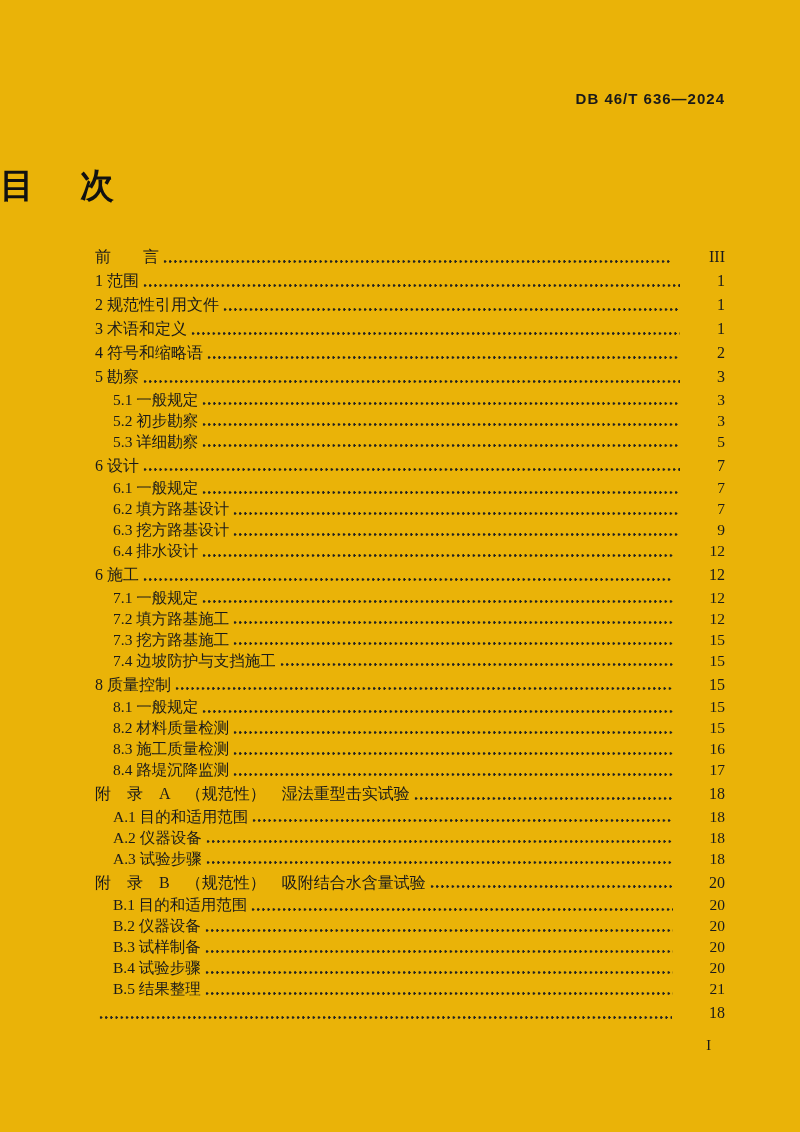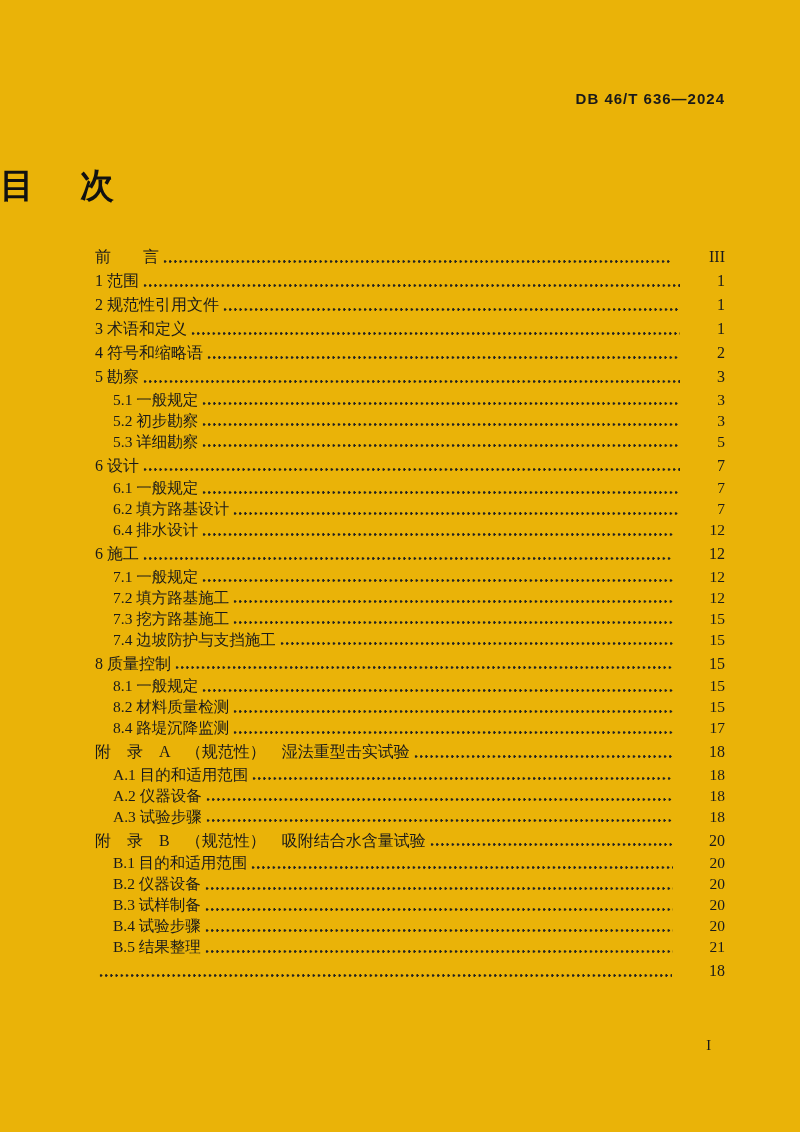--- a/index.html
+++ b/index.html
@@ -152,20 +152,25 @@
         <span class="label">6.1 一般规定</span>
         <span class="dots"></span>
         <span class="pagenum">7</span>
       </div>
       <div class="toc-row level1">
         <span class="label">6.2 填方路基设计</span>
         <span class="dots"></span>
         <span class="pagenum">7</span>
       </div>
       <div class="toc-row level1">
+        <span class="label">6.3 挖方路基设计</span>
+        <span class="dots"></span>
+        <span class="pagenum">9</span>
+      </div>
+      <div class="toc-row level1">
         <span class="label">6.4 排水设计</span>
         <span class="dots"></span>
         <span class="pagenum">12</span>
       </div>
       <div class="toc-row level0">
         <span class="label">6 施工</span>
         <span class="dots"></span>
         <span class="pagenum">12</span>
       </div>
       <div class="toc-row level1">
@@ -195,20 +200,25 @@
       </div>
       <div class="toc-row level1">
         <span class="label">8.1 一般规定</span>
         <span class="dots"></span>
         <span class="pagenum">15</span>
       </div>
       <div class="toc-row level1">
         <span class="label">8.2 材料质量检测</span>
         <span class="dots"></span>
         <span class="pagenum">15</span>
+      </div>
+      <div class="toc-row level1">
+        <span class="label">8.3 施工质量检测</span>
+        <span class="dots"></span>
+        <span class="pagenum">16</span>
       </div>
       <div class="toc-row level1">
         <span class="label">8.4 路堤沉降监测</span>
         <span class="dots"></span>
         <span class="pagenum">17</span>
       </div>
       <div class="toc-row level0">
         <span class="label">附　录　A　（规范性）　湿法重型击实试验</span>
         <span class="dots"></span>
         <span class="pagenum">18</span>

